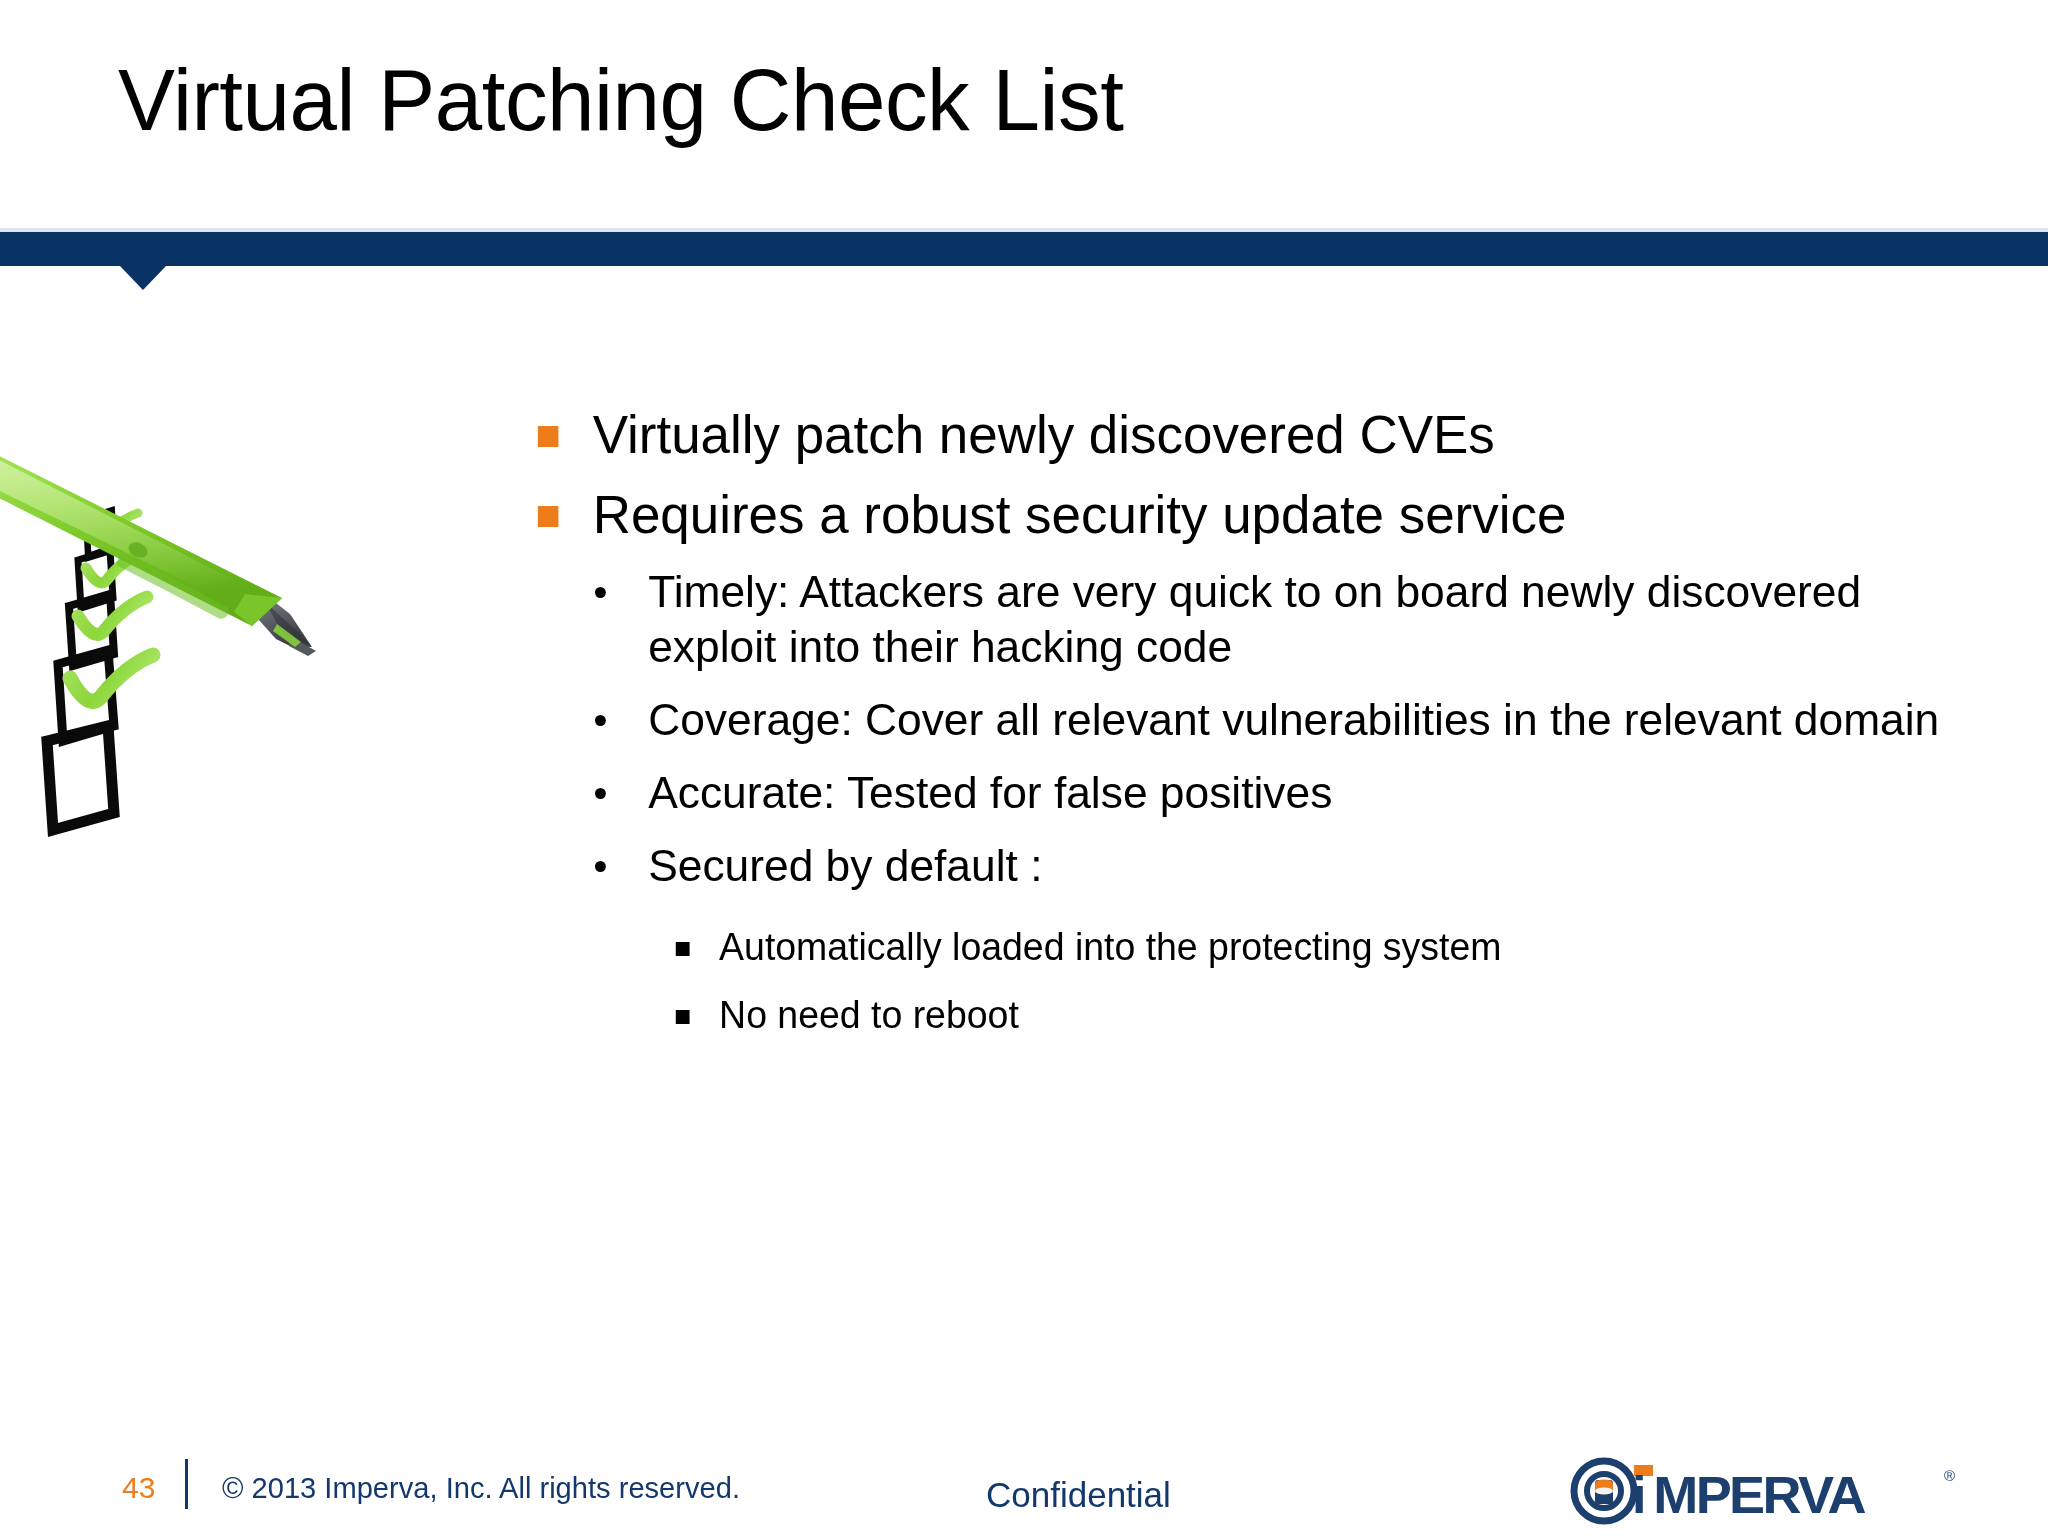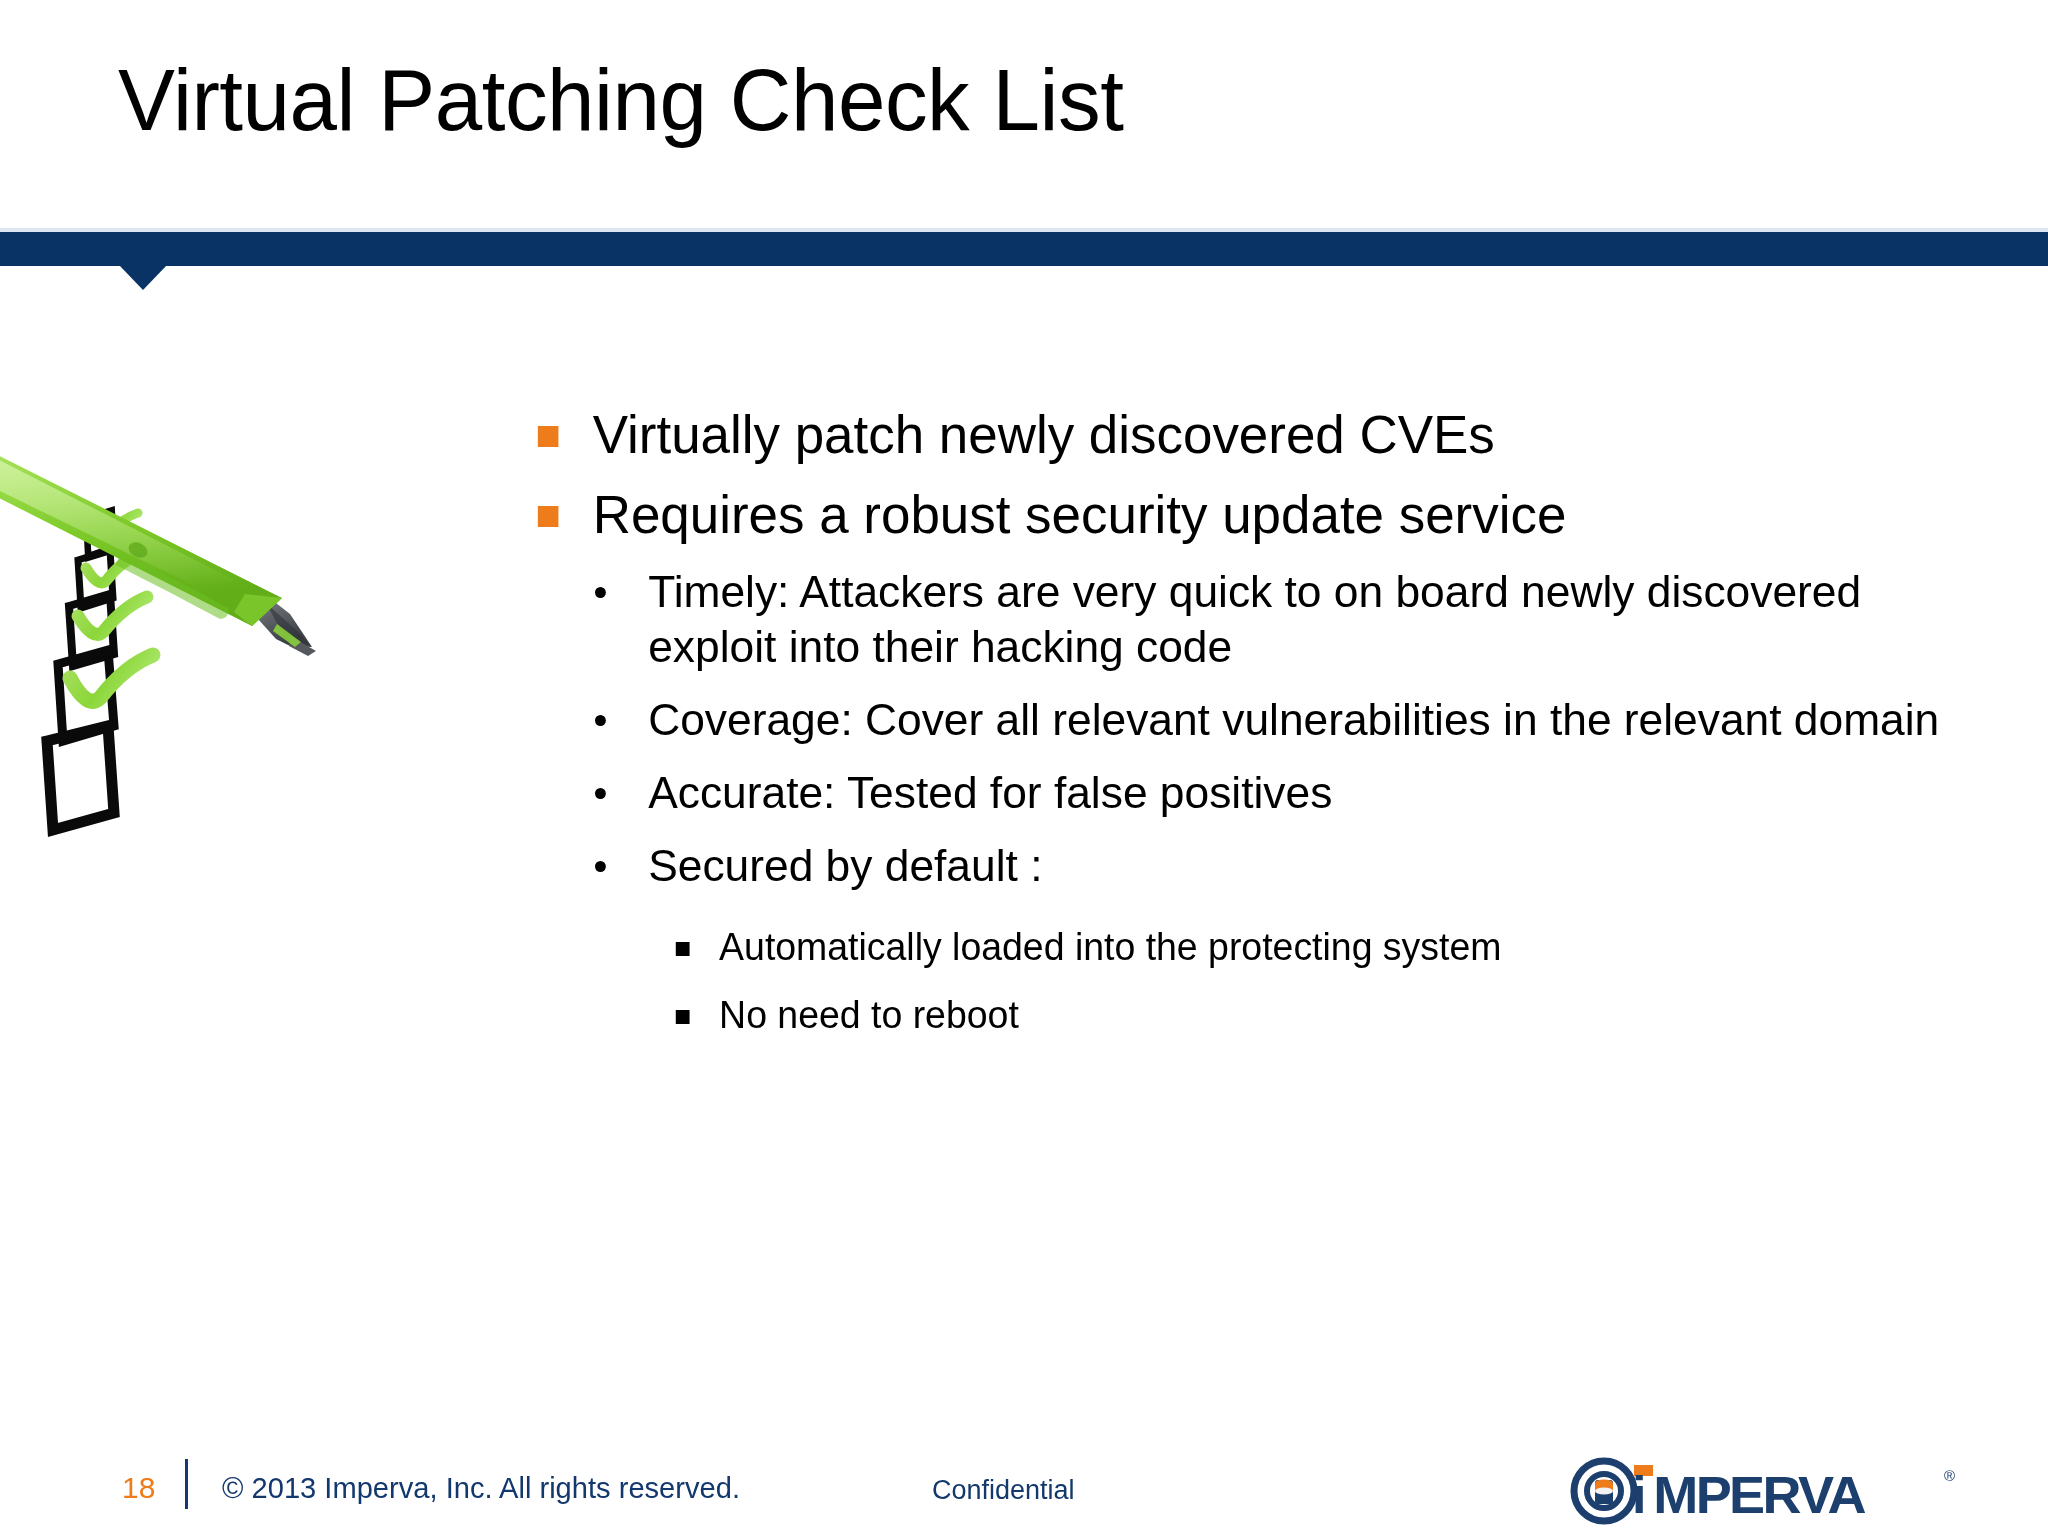--- a/index.html
+++ b/index.html
@@ -173,23 +173,23 @@
     left: 222px;
     top: 16px;
     font-size: 30px;
     color: #12386D;
     white-space: nowrap;
     transform: scaleX(0.97);
     transform-origin: left top;
   }
   .confidential {
     position: absolute;
-    left: 932px;
+    left: 986px;
     top: 20px;
-    font-size: 27px;
+    font-size: 35px;
     color: #12386D;
     white-space: nowrap;
   }
 
   
   .logo {
     position: absolute;
     left: 1570px;
     top: 1455px;
     width: 400px;
@@ -316,21 +316,21 @@
     </div>
 
     <div class="lvl3">
       <span class="sq3"></span>
       <span>No need to reboot</span>
     </div>
 
   </div>
 
   <div class="footer">
-    <div class="page-num">18</div>
+    <div class="page-num">43</div>
     <div class="footer-divider"></div>
     <div class="copyright">© 2013 Imperva, Inc. All rights reserved.</div>
     <div class="confidential">Confidential</div>
   </div>
 
   <div class="logo">
     <svg width="400" height="70" viewBox="0 0 400 70" xmlns="http://www.w3.org/2000/svg" aria-hidden="true">
       <g>
         <circle cx="34" cy="36" r="30" fill="none" stroke="#1C3F6E" stroke-width="7"></circle>
         <circle cx="34" cy="36" r="17" fill="none" stroke="#1C3F6E" stroke-width="6"></circle>

